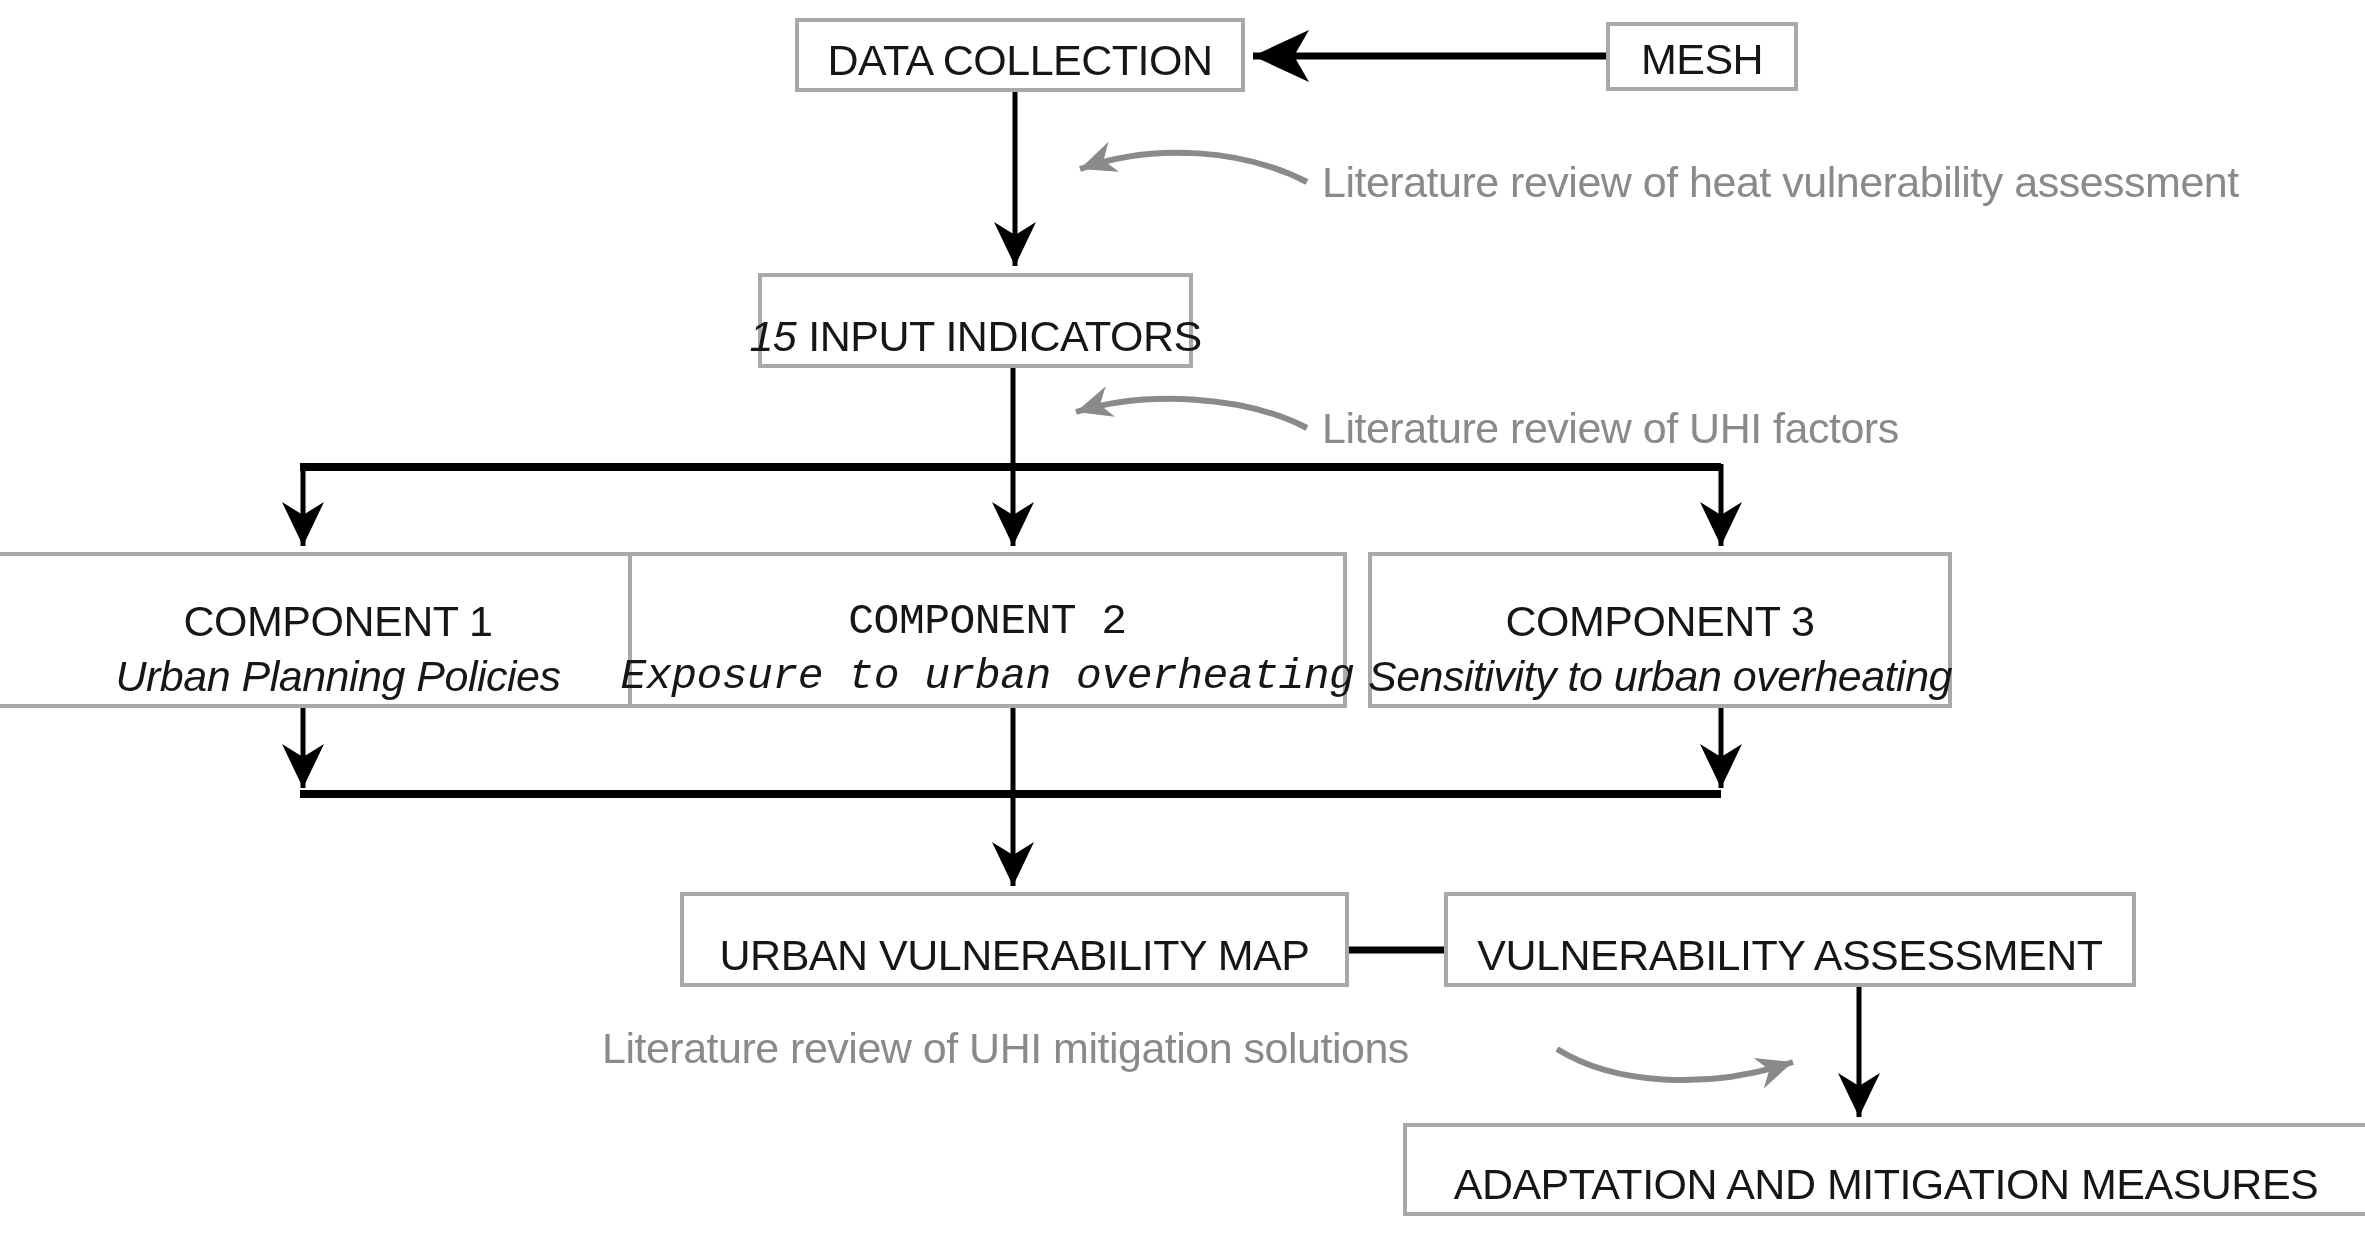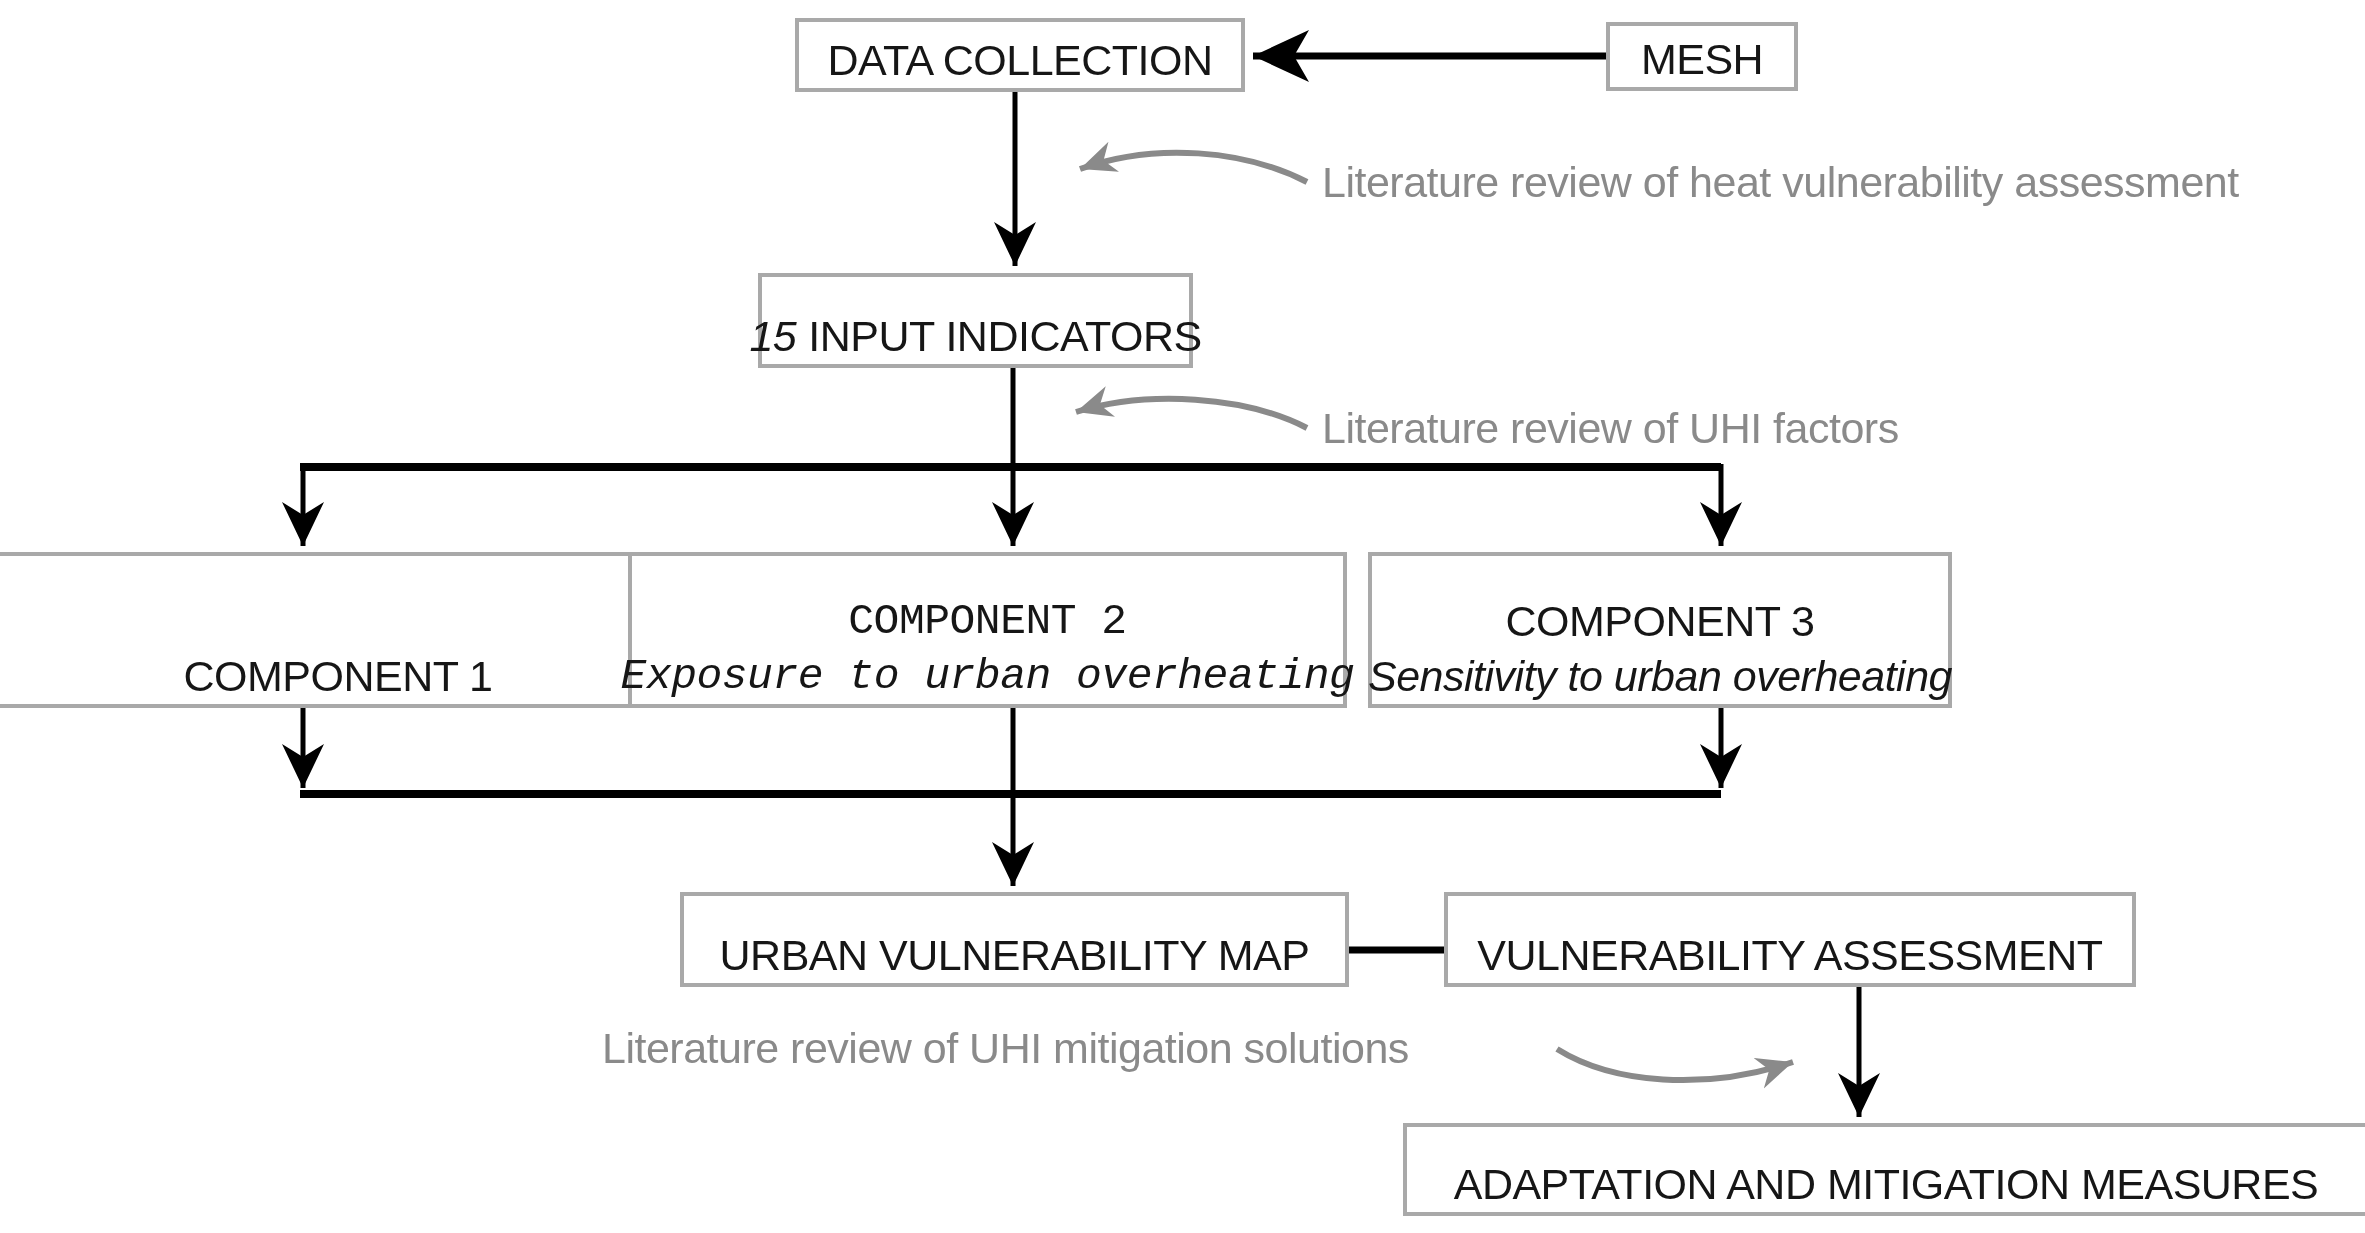--- a/index.html
+++ b/index.html
@@ -96,20 +96,21 @@
   </div>
 
   <div class="box" style="left:758px; top:273px; width:435px; height:95px;">
     <span>
       <span class="num-italic">15</span><span>INPUT INDICATORS</span>
     </span>
   </div>
 
   <div class="box crop-left" style="left:0px; top:552px; width:680px; height:156px;">
     <span>COMPONENT 1</span>
+    <span class="subtitle">Urban Planning Policies</span>
   </div>
 
   <div class="box" style="left:628px; top:552px; width:719px; height:156px;font-family:Liberation Mono, monospace;">
     <span>COMPONENT 2</span>
     <span class="subtitle">Exposure to urban overheating</span>
   </div>
 
   <div class="box" style="left:1368px; top:552px; width:584px; height:156px;">
     <span>COMPONENT 3</span>
     <span class="subtitle">Sensitivity to urban overheating</span>

